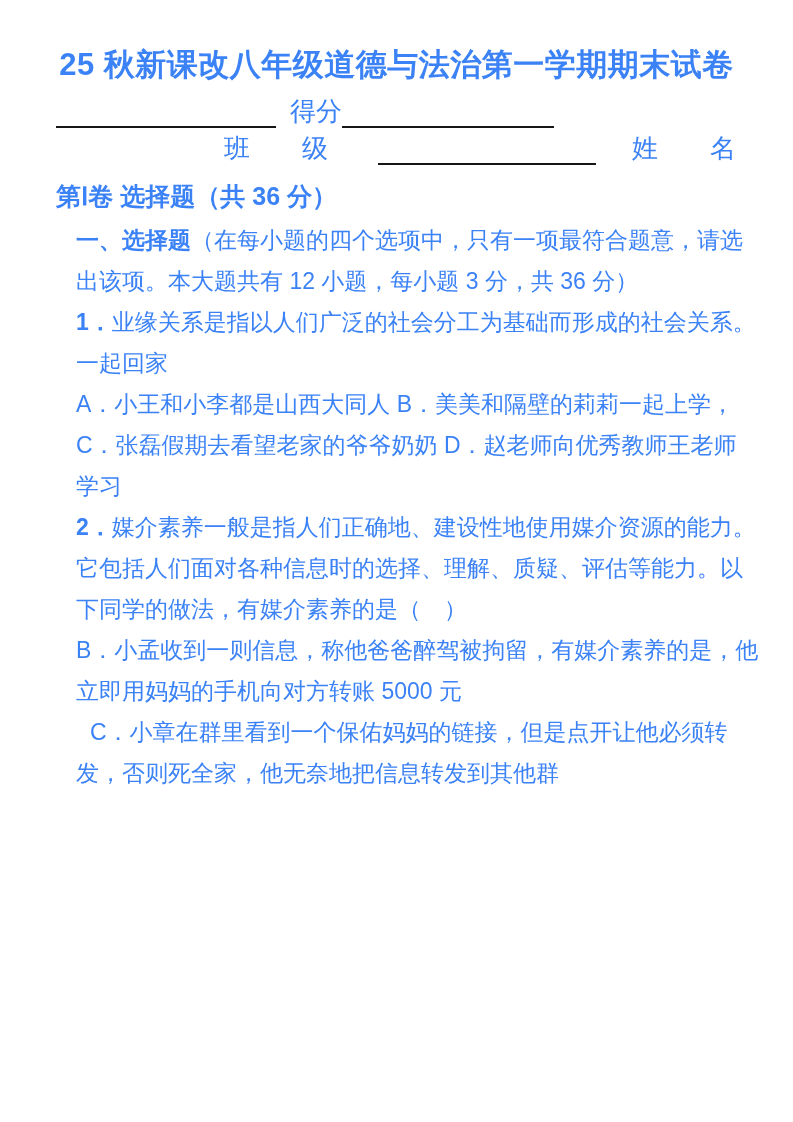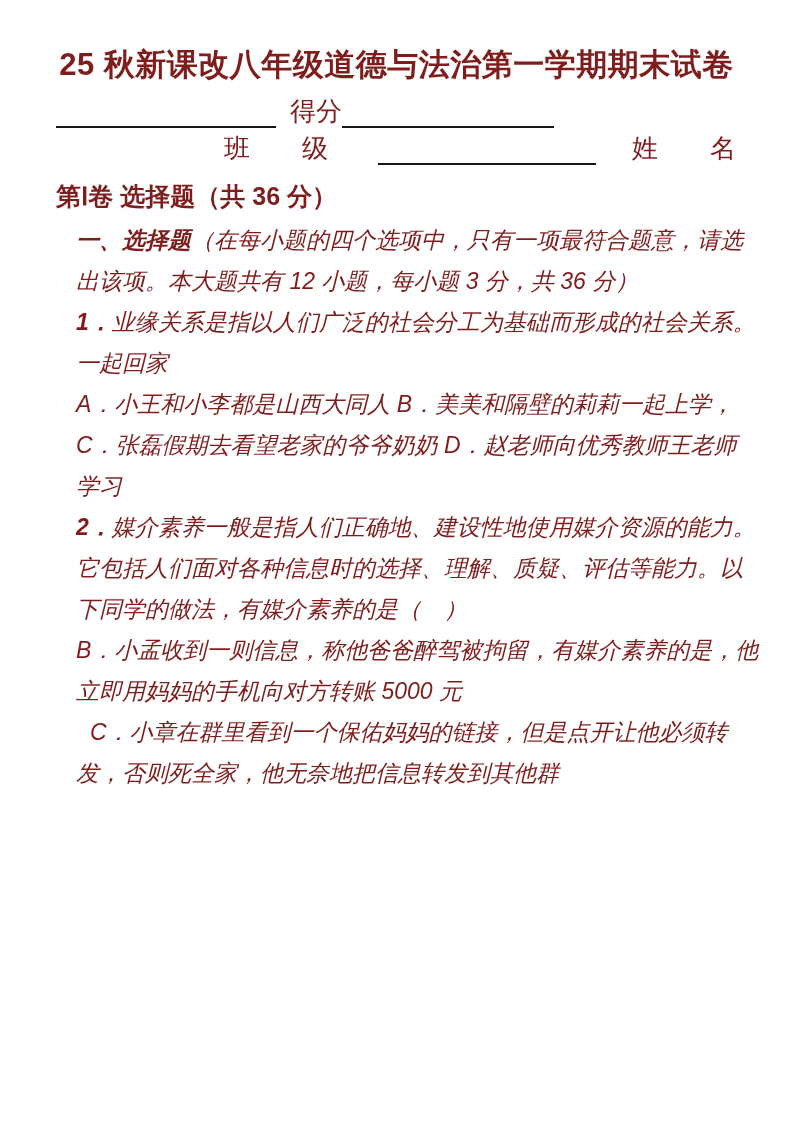--- a/index.html
+++ b/index.html
@@ -1,21 +1,21 @@
 <!DOCTYPE html>
 <html><head>
 <meta charset="utf-8">
 <style>
   html,body { margin:0; padding:0; background:#ffffff; }
   .page {
     position:relative;
     width:793px;
     height:1122px;
     background:#ffffff;
-    color:#7f1d1d;
+    color:#3b82f6;
     font-family:"Liberation Sans", serif; 
     overflow:hidden;
   }
   .title {
     padding-top:44px;
     text-align:center;
     font-size:31px;
     font-weight:700;
     letter-spacing:0.5px;
     white-space:nowrap;
@@ -56,21 +56,21 @@
     margin-left:56px;
     font-size:25px;
     font-weight:700;
     white-space:nowrap;
   }
   .body {
     margin:7px 48px 0 76px;
     font-size:23px;
     line-height:41px;
   }
-  .body-line { white-space:nowrap;font-style:italic; }
+  .body-line { white-space:nowrap; }
   .indented { padding-left:14px; }
   .seg-b { font-weight:700; }
 </style>
 </head>
 <body>
 
 <div class="page">
 
   <div class="title">25 秋新课改八年级道德与法治第一学期期末试卷</div>
 

